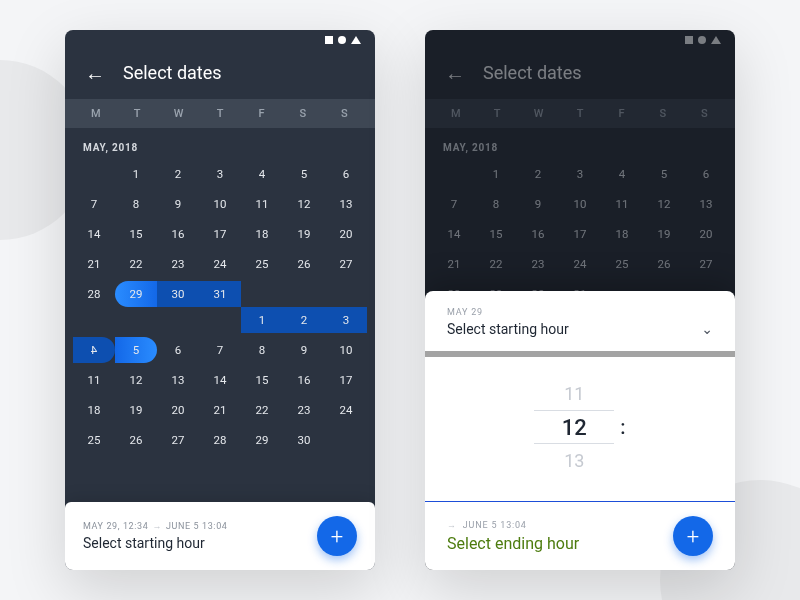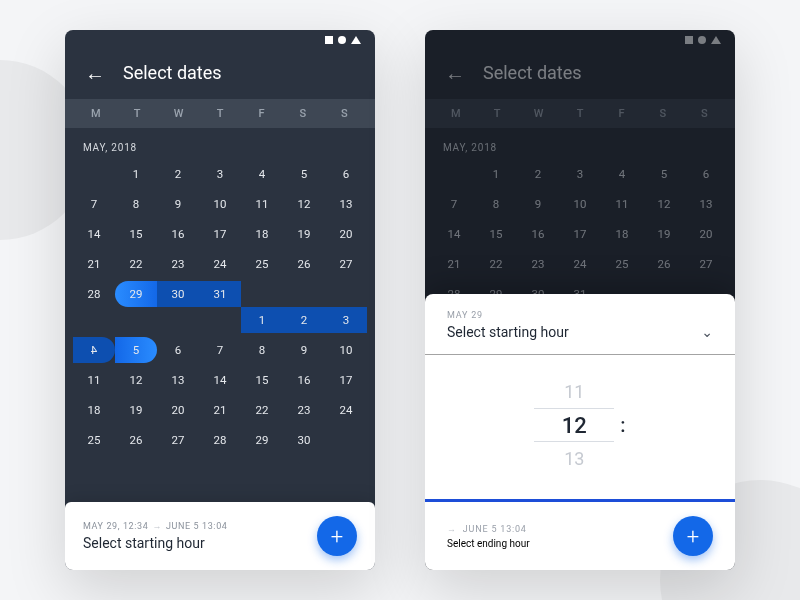--- a/index.html
+++ b/index.html
@@ -11,53 +11,53 @@
 .status-bar{height:20px;display:flex;justify-content:flex-end;align-items:center;gap:5px;padding:0 14px;color:#fff}
 .status-bar .sq{width:8px;height:8px;background:#fff}
 .status-bar .ci{width:8px;height:8px;background:#fff;border-radius:50%}
 .status-bar .tr{width:0;height:0;border-left:5px solid transparent;border-right:5px solid transparent;border-bottom:8px solid #fff}
 .header{display:flex;align-items:center;gap:18px;padding:12px 20px 16px;color:#fff}
 .back-arrow{font-size:20px;line-height:1}
 .title{font-size:18px;font-weight:400}
 .weekdays{display:grid;grid-template-columns:repeat(7,1fr);background:#3e4754;padding:8px 10px}
 .weekdays span{text-align:center;color:#9aa3ae;font-size:11px;font-weight:500}
 .cal-body{padding:0 8px}
-.month-label{color:#d5d9de;font-size:10px;letter-spacing:.8px;padding:14px 10px 8px;font-weight:400}
+.month-label{color:#d5d9de;font-size:10px;letter-spacing:.8px;padding:14px 10px 8px;font-weight:700}
 .grid{display:grid;grid-template-columns:repeat(7,1fr);row-gap:4px}
 .day{height:26px;display:flex;align-items:center;justify-content:center;color:#e5e8ec;font-size:11.5px;position:relative}
 .day.empty{visibility:hidden}
 .range-may{position:relative}
 .range-may .pill{position:absolute;top:0;left:0;right:0;bottom:0;background:#0d4fb0}
 .day.range-start .pill{border-radius:13px 0 0 13px;background:linear-gradient(90deg,#2a8cff,#1368e8)}
 .day.range-mid .pill{border-radius:0}
 .day .num{position:relative;z-index:1}
 .bottom-card{position:absolute;left:0;right:0;bottom:0;background:#fff;border-radius:6px 6px 0 0;padding:14px 18px;display:flex;align-items:center;justify-content:space-between;box-shadow:0 -4px 16px rgba(0,0,0,.12)}
 .bottom-card .meta{font-size:9px;letter-spacing:.6px;color:#8b929c;margin-bottom:4px}
 .bottom-card .meta .arrow{color:#c0c5cc;margin:0 4px}
 .bottom-card .label{font-size:14px;color:#1f2733}
 .fab{width:40px;height:40px;border-radius:50%;background:#1368e8;color:#fff;display:flex;align-items:center;justify-content:center;font-size:22px;font-weight:300;box-shadow:0 4px 10px rgba(19,104,232,.4)}
 
 .phone2{background:#1a1f28}
 .phone2 .status-bar,.phone2 .header,.phone2 .weekdays,.phone2 .cal-body{opacity:.42}
 .phone2 .weekdays{background:#2e3540}
 .sheet{position:absolute;left:0;right:0;bottom:0;background:#fff;border-radius:8px 8px 0 0;box-shadow:0 -8px 30px rgba(0,0,0,.25)}
-.sheet-top{padding:16px 22px 14px;border-bottom:1px solid #a3a3a3;display:flex;align-items:flex-end;justify-content:space-between}
+.sheet-top{padding:16px 22px 14px;border-bottom:6px solid #a3a3a3;display:flex;align-items:flex-end;justify-content:space-between}
 .sheet-top .meta{font-size:9px;letter-spacing:.8px;color:#9aa0aa;margin-bottom:4px}
 .sheet-top .label{font-size:14px;color:#1f2733}
 .chev{color:#4f5662;font-size:14px;margin-top:10px}
 .picker{display:flex;align-items:center;justify-content:center;gap:6px;padding:20px 0 24px;position:relative}
 .wheel{width:80px;height:100px;position:relative;display:flex;flex-direction:column;align-items:center;justify-content:center;overflow:hidden}
 .wheel .val{font-size:22px;color:#1f2733;font-weight:500;height:34px;display:flex;align-items:center}
 .wheel .faded{font-size:18px;color:#c6cad1;height:33px;display:flex;align-items:center}
 .wheel::before,.wheel::after{content:"";position:absolute;left:0;right:0;height:1px;background:#d9dde3}
 .wheel::before{top:33px}.wheel::after{bottom:33px}
 .colon{font-size:20px;color:#1f2733;font-weight:500}
-.sheet-bottom{border-top:3px solid #1d4ed8;padding:14px 22px;display:flex;align-items:center;justify-content:space-between}
+.sheet-bottom{border-top:1px solid #1d4ed8;padding:14px 22px;display:flex;align-items:center;justify-content:space-between}
 .sheet-bottom .meta{font-size:9px;letter-spacing:.8px;color:#9aa0aa;margin-bottom:4px}
-.sheet-bottom .label{font-size:10px;color:#000000}
+.sheet-bottom .label{font-size:16px;color:#4d7c0f}
 </style>
 </head>
 <body>
 
 <div class="bg-circle-1"></div>
 <div class="bg-circle-2"></div>
 
 <div class="container">
 
   <div class="phone">

